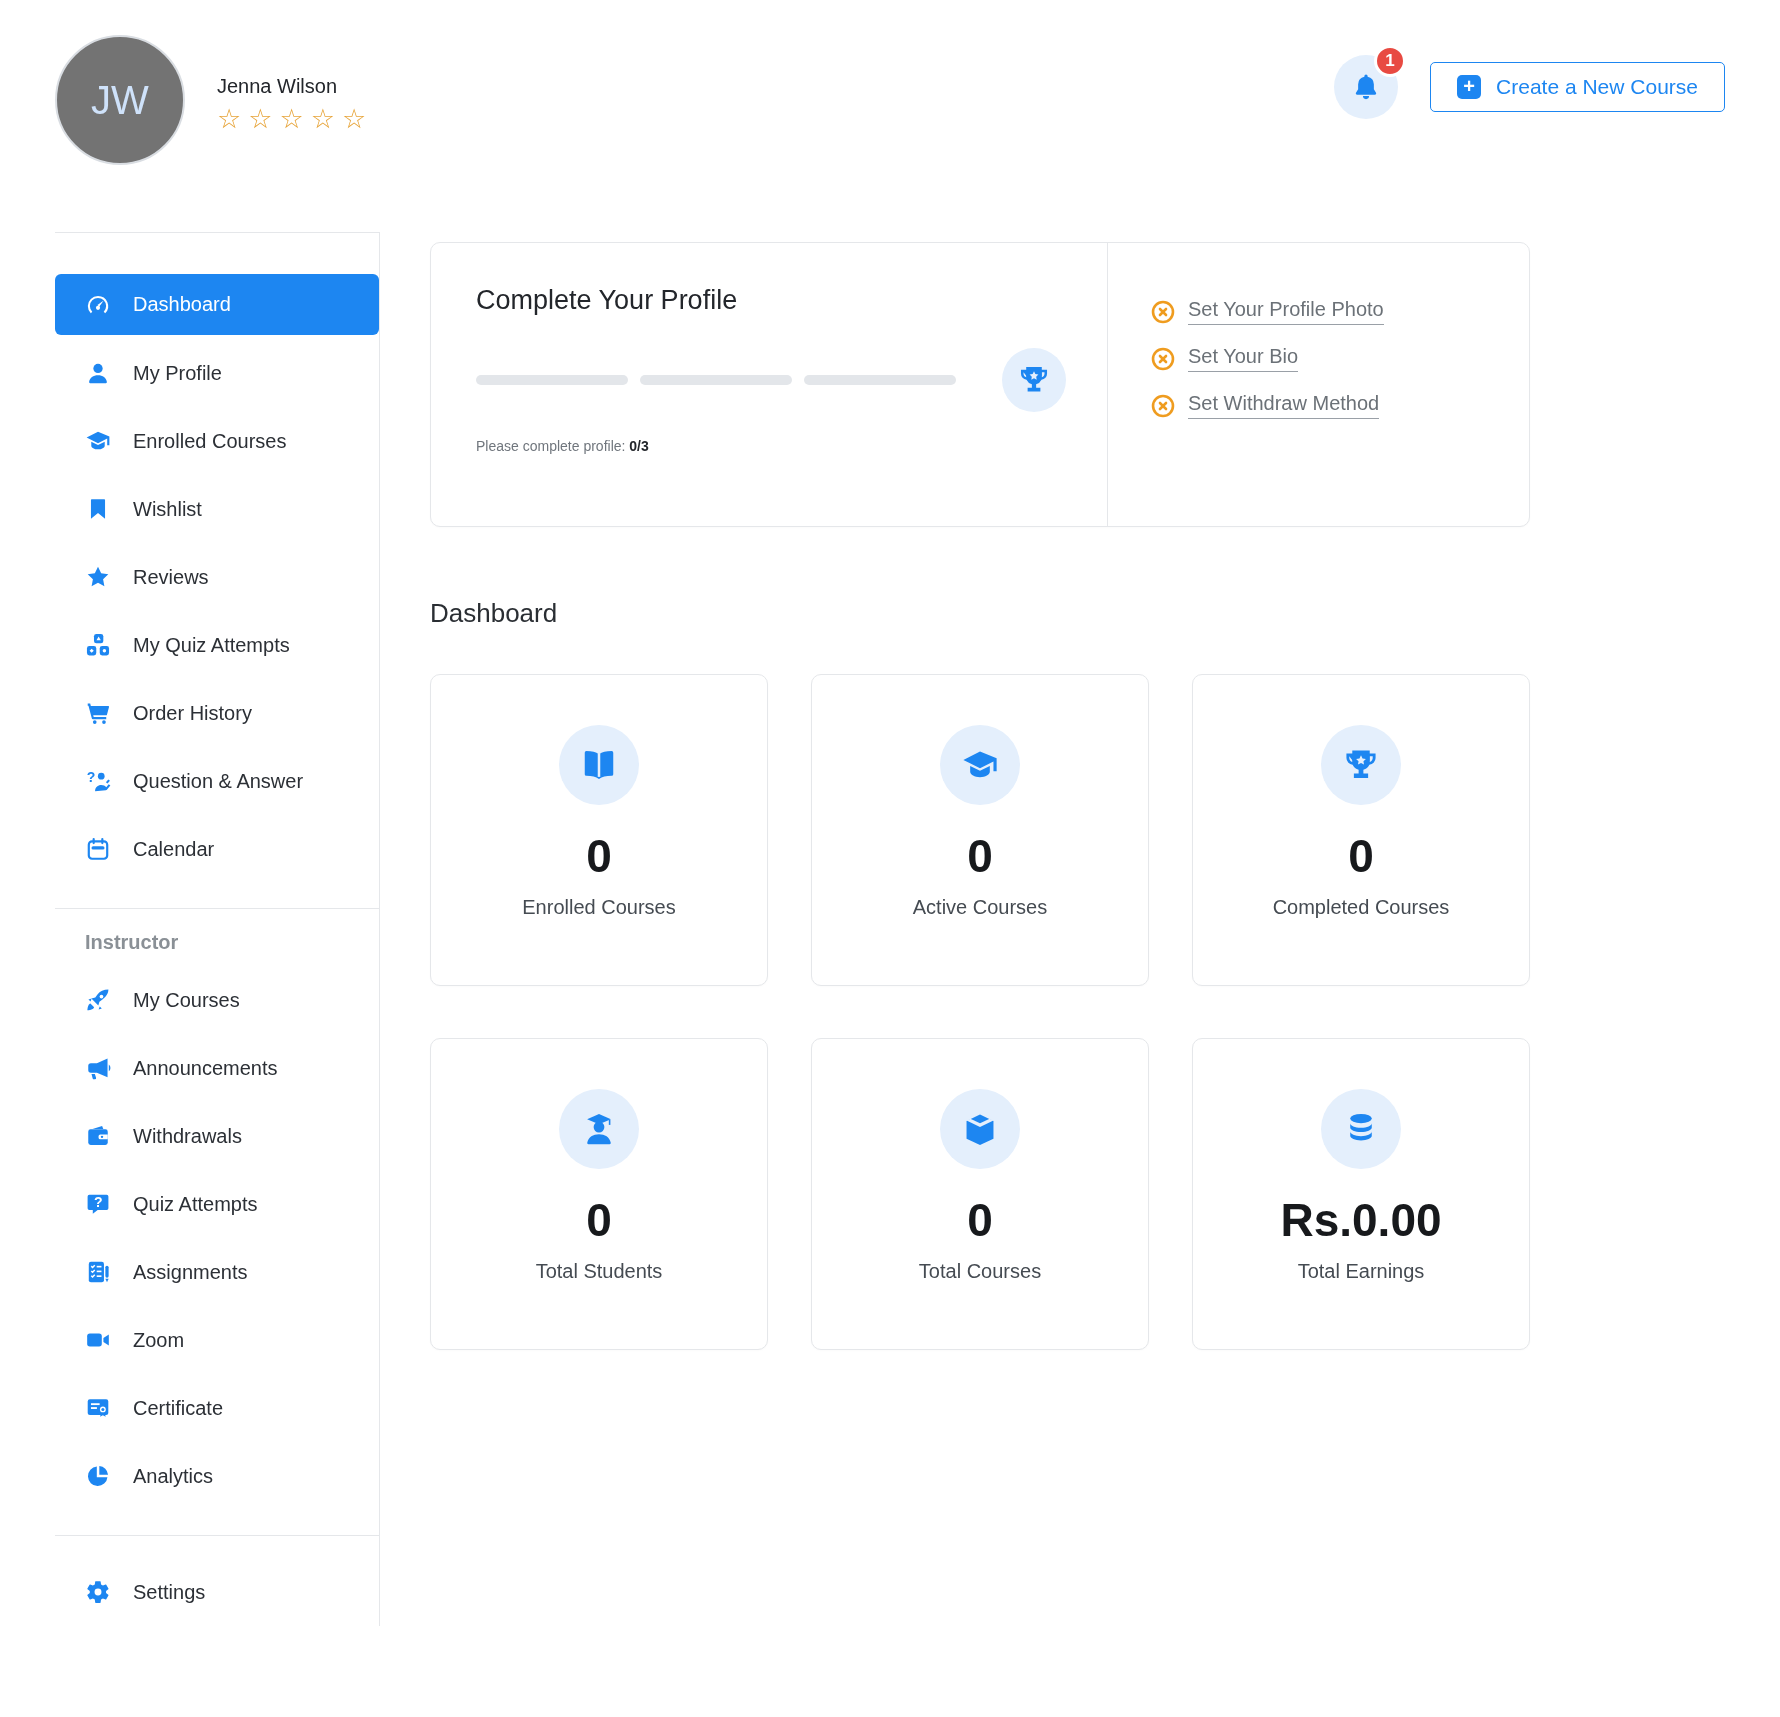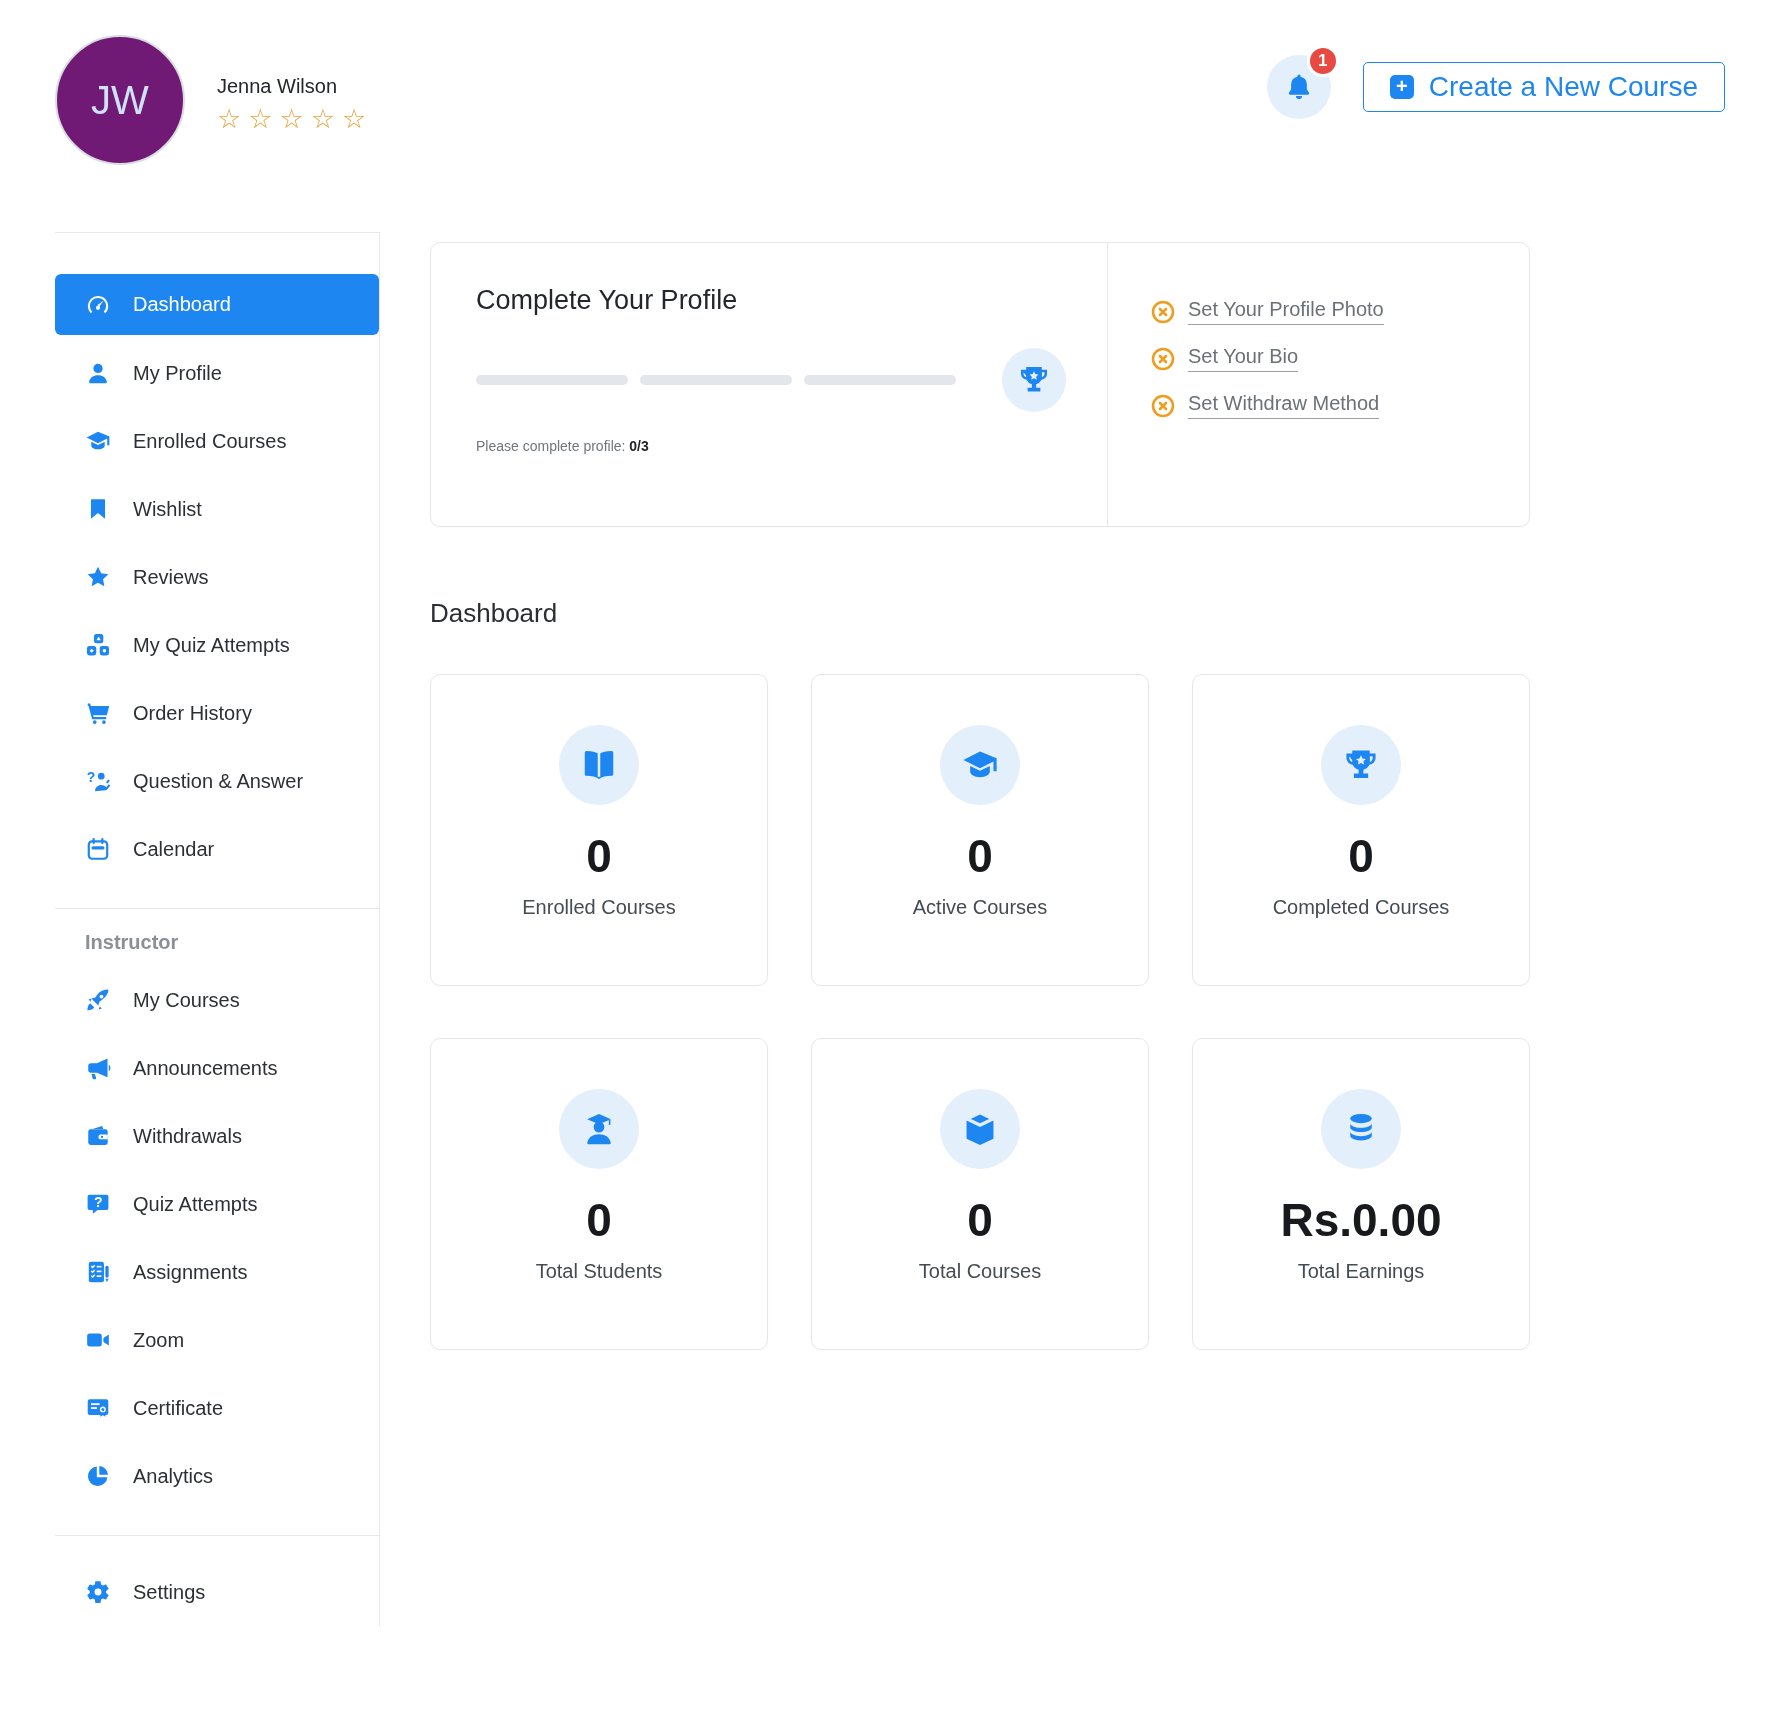--- a/index.html
+++ b/index.html
@@ -2,35 +2,35 @@
 <html><head>
 <meta charset="utf-8">
 <style>
   * { margin:0; padding:0; box-sizing:border-box; }
   html,body { background:#fff; }
   body { width:1780px; height:1717px; overflow:hidden; font-family:"Liberation Sans", sans-serif; color:#23262b; }
   .page { width:1780px; height:1717px; position:relative; }
 
   
   .header { height:232px; padding:35px 55px 0 55px; display:flex; align-items:flex-start; }
-  .avatar { width:130px; height:130px; border-radius:50%; background:#701a75; border:2px solid #d9dde2;
+  .avatar { width:130px; height:130px; border-radius:50%; background:#737373; border:2px solid #d9dde2;
             display:flex; align-items:center; justify-content:center; color:#cfe2fa; font-size:40px; }
   .user-block { margin-left:32px; padding-top:22px; }
   .user-name { font-size:20px; color:#23262b;margin-top:18px; }
   .stars { margin-top:8px; color:#e7a439; font-size:27px; letter-spacing:7px; line-height:1; }
   .header-right { margin-left:auto; display:flex; align-items:center; gap:32px; padding-top:20px; }
   .bell-wrap { position:relative; width:64px; height:64px; border-radius:50%; background:#e4effc;
                display:flex; align-items:center; justify-content:center; cursor:pointer; }
   .bell-wrap svg { width:32px; height:32px; color:#1d86f1; }
   .badge { position:absolute; top:-10px; right:-8px; min-width:32px; height:32px; border-radius:50%;
            background:#e84a42; color:#fff; font-size:17px; font-weight:bold; border:3px solid #fff;
            display:flex; align-items:center; justify-content:center; }
   .create-btn { height:50px; padding:0 26px; display:flex; align-items:center; gap:15px;
                 background:#fff; border:1px solid #1d86f1; border-radius:5px; color:#1d86f1;
-                font-size:28px; cursor:pointer; font-family:inherit; }
+                font-size:21px; cursor:pointer; font-family:inherit; }
   .plus-box { width:24px; height:24px; border-radius:5px; background:#1d86f1; color:#fff;
               display:flex; align-items:center; justify-content:center; }
   .plus-box::before { content:'+'; font-size:20px; font-weight:bold; line-height:1; margin-top:-2px; }
 
   
   .body-row { display:flex; align-items:flex-start; min-height:1485px; }
 
   
   .sidebar { width:325px; margin-left:55px; flex-shrink:0; border-top:1px solid #e5e7ea;
              border-right:1px solid #e5e7ea; padding-top:38px; }

